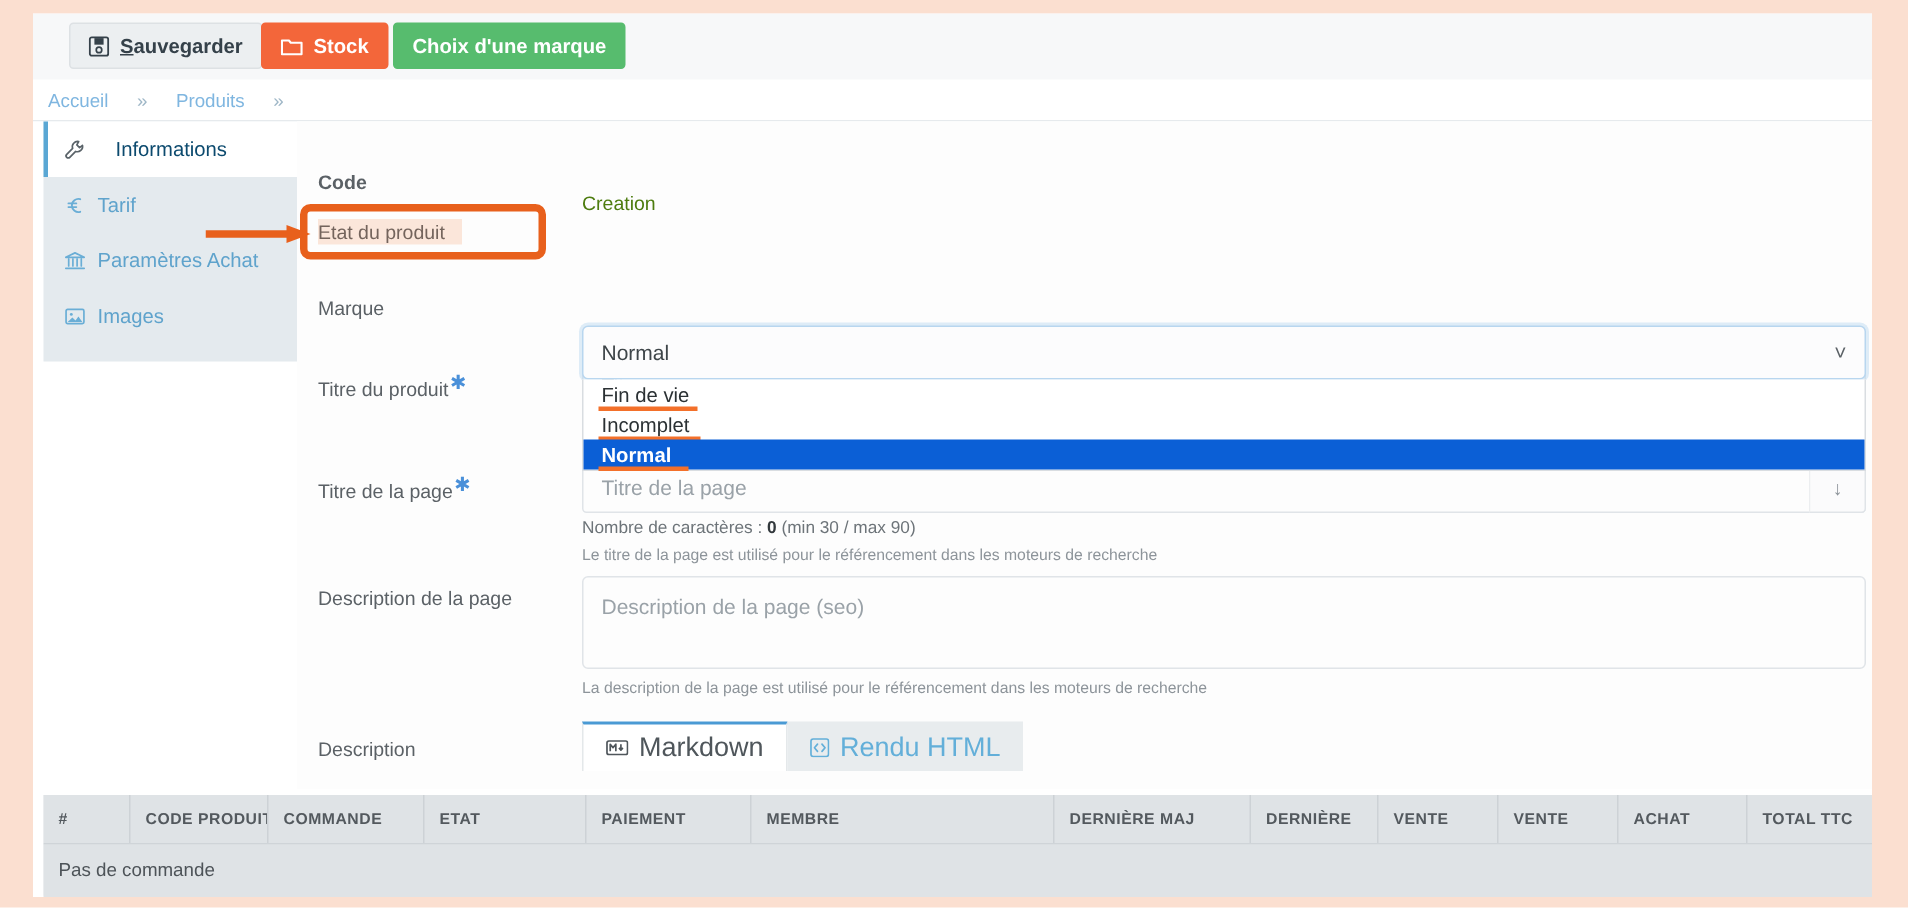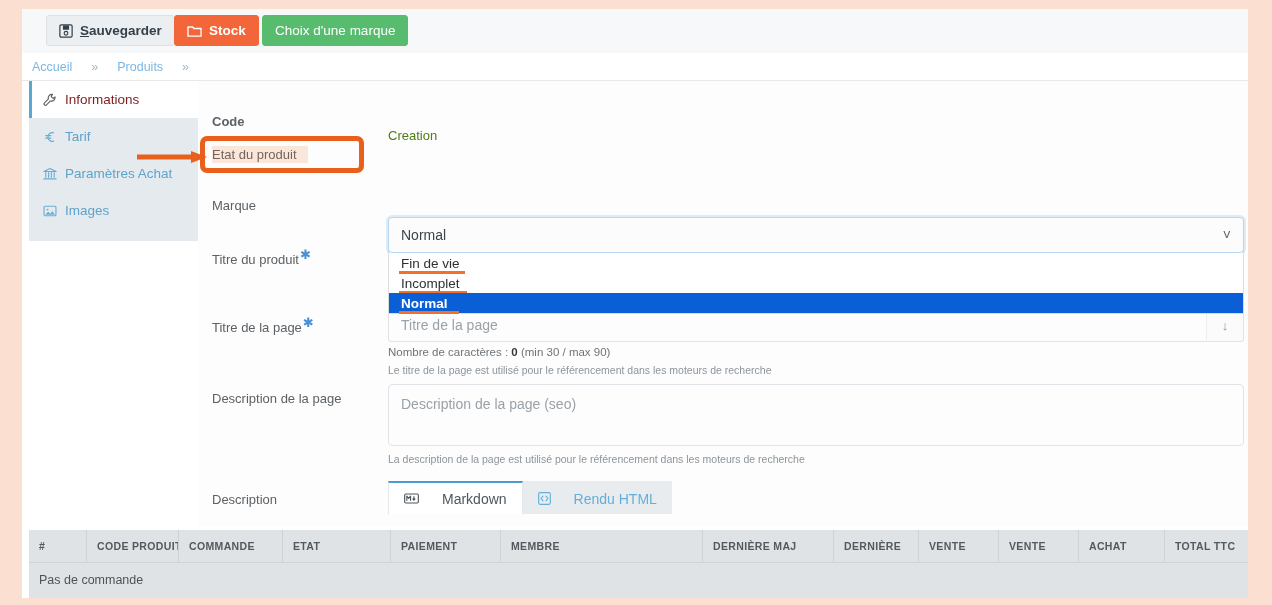--- a/index.html
+++ b/index.html
@@ -55,21 +55,21 @@
     left: 152px;
     background: #f3663a;
     color: #ffffff;
     font-weight: 700;
     border: 1px solid #f3663a;
   }
   #btn-marque {
     left: 240px;
     background: #57bc6e;
     color: #ffffff;
-    font-weight: 400;
+    font-weight: 700;
     border: 1px solid #57bc6e;
   }
   .tb-ico { margin-right: 7px; display: inline-flex; align-items: center; }
 
   
   #breadcrumb {
     position: absolute; left: 0; top: 44px;
     width: 100%; height: 28px;
     background: #ffffff;
     border-bottom: 1px solid #e6eaed;
@@ -99,23 +99,24 @@
     height: 37px;
     display: flex; align-items: center;
     padding-left: 14px;
     font-size: 13.5px;
     color: #5fa3cc;
     cursor: pointer;
   }
   .tab .t-ico { width: 22px; display: inline-flex; align-items: center; color: #6aaed6; }
   .tab.active {
     background: #ffffff;
-    color: #7f1d1d;
+    color: #0c4a6e;
     border-left: 3px solid #5aa7d4;
     padding-left: 11px;
+    gap: 12px;
   }
   .tab.active .t-ico { color: #5a6369; }
 
   
   #form {
     position: absolute; left: 176px; top: 0; right: 0; bottom: 0;
     background: #fdfdfd;
   }
   .flabel {
     position: absolute;
@@ -203,23 +204,22 @@
 
   
   #desc-tabs {
     position: absolute; left: 366px; top: 473px;
     display: flex;
   }
   .dtab {
     height: 33px;
     display: flex; align-items: center;
     padding: 0 15px;
-    font-size: 14px;
-    cursor: pointer;
-    gap: 16px;
+    font-size: 18px;
+    cursor: pointer;
   }
   .dtab .d-ico { margin-right: 7px; display: inline-flex; }
   .dtab.active {
     background: #ffffff;
     color: #4f565b;
     border-top: 2px solid #4a9ad4;
     border-left: 1px solid #e4e8ea;
     border-right: 1px solid #e4e8ea;
   }
   .dtab.inactive {

